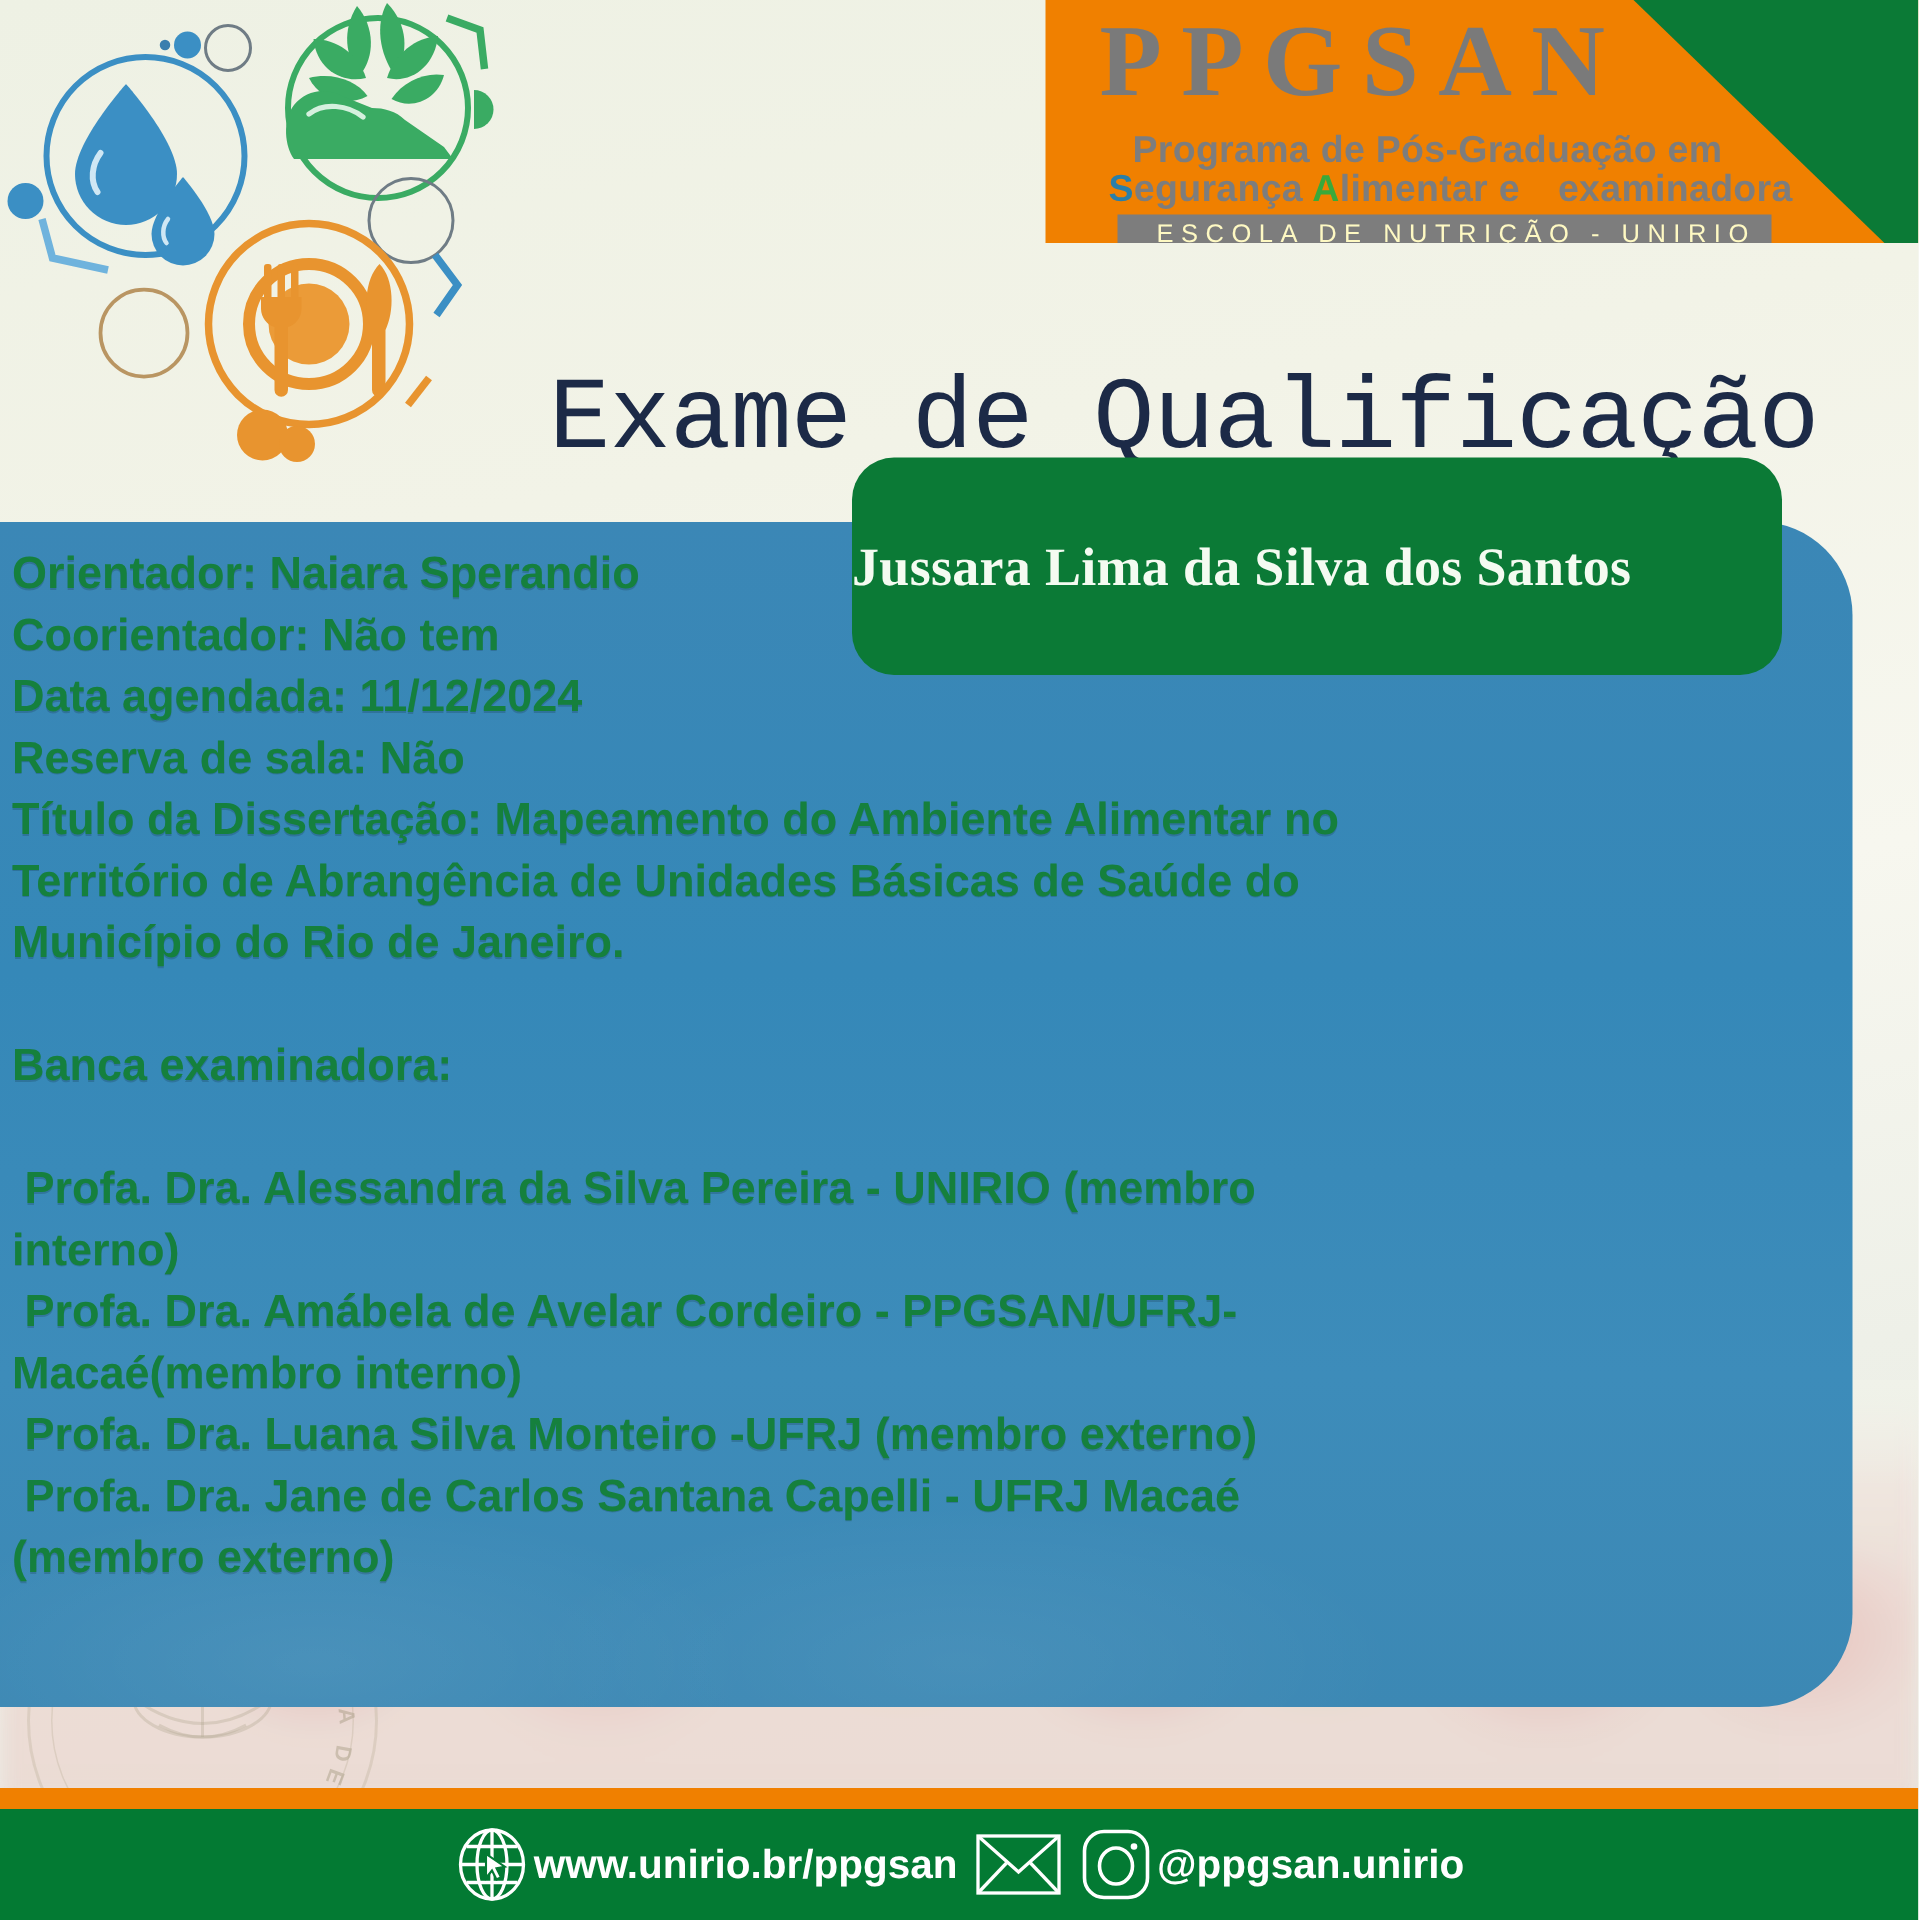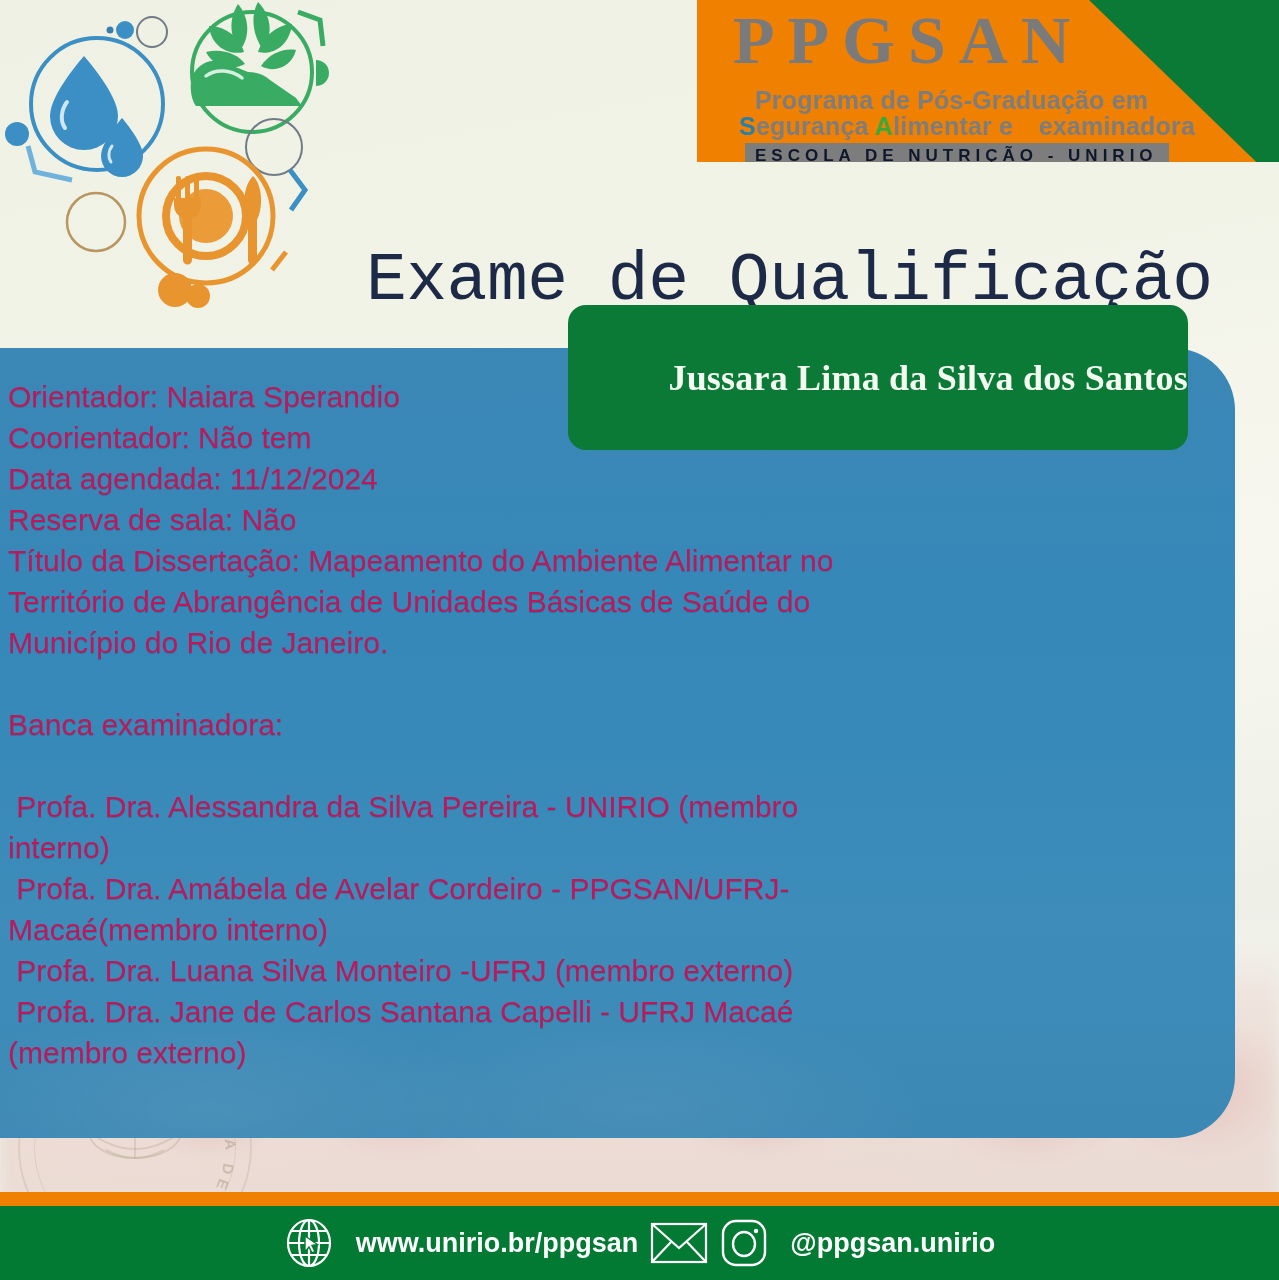--- a/index.html
+++ b/index.html
@@ -90,24 +90,24 @@
   .ppgsan-line2{
     position:absolute;left:42px;top:112px;
     font-family:"Liberation Sans", sans-serif;
     font-size:25px;font-weight:bold;color:#7d7d7d;letter-spacing:.2px;
   }
   .ppgsan-line2 .s-blue{color:#2a7fa8;}
   .ppgsan-line2 .a-green{color:#39a93b;}
   .ppgsan-line2 .n-hidden{color:#f08000;}
   .ppgsan-bar{
     position:absolute;left:48px;top:143px;
-    background:#7d7d7d;color:#0f172a;
-    font-family:"Liberation Sans", sans-serif;
-    font-size:17px;font-weight:bold;letter-spacing:5px;
-    padding:3px 11px 4px 10px;
+    background:#7d7d7d;color:#fef9c3;
+    font-family:"Liberation Sans", sans-serif;
+    font-size:17px;font-weight:normal;letter-spacing:5px;
+    padding:3px 11px 4px 26px;
   }
 
   
   .page-title{
     position:absolute;left:366px;top:196px;width:880px;
     font-family:Liberation Mono, monospace;
     font-size:68px;font-weight:normal;color:#1c2a47;
     letter-spacing:-.5px;white-space:nowrap;
   }
 
@@ -119,49 +119,49 @@
     overflow:hidden;
   }
   .blue-panel::after{
     content:"";position:absolute;left:0;right:0;bottom:0;height:230px;
     background:radial-gradient(ellipse 420px 150px at 210px 200px, rgba(255,255,255,.07), transparent 70%),
                radial-gradient(ellipse 420px 150px at 640px 200px, rgba(255,255,255,.06), transparent 70%);
     pointer-events:none;
   }
 
   .body-text{
-    position:absolute;left:8px;top:376px;width:1030px;
-    font-family:"Liberation Sans", sans-serif;
-    font-size:30px;font-weight:normal;color:#be185d;
+    position:absolute;left:8px;top:362px;width:1030px;
+    font-family:"Liberation Sans", sans-serif;
+    font-size:30px;font-weight:bold;color:#15803d;
     line-height:41px;
     white-space:pre-wrap;
     text-shadow:0 1px 0 rgba(0,0,0,.15);
   }
 
   
   .name-badge{
     position:absolute;left:568px;top:305px;width:620px;height:145px;
-    background:#0b7a36;border-radius:18px;
-    display:flex;align-items:center;justify-content:flex-end;
+    background:#0b7a36;border-radius:28px;
+    display:flex;align-items:center;justify-content:flex-start;
   }
   .name-badge-label{
     font-family:"Liberation Serif", serif;
     font-size:36px;font-weight:bold;color:#f4fbf1;
     letter-spacing:.2px;white-space:nowrap;
     text-align:center;
   }
 
   
   .footer-orange{position:absolute;left:0;bottom:74px;width:1279px;height:14px;background:#f08000;}
   .footer-green{position:absolute;left:0;bottom:0;width:1279px;height:74px;background:#037a33;}
   .footer-row{
     position:absolute;left:0;bottom:0;width:1279px;height:74px;
     display:flex;align-items:center;justify-content:center;gap:0px;
   }
-  .f-item{display:flex;align-items:center;gap:22px;padding:0 6px;}
+  .f-item{display:flex;align-items:center;gap:3px;padding:0 6px;}
   .f-text{
     font-family:"Liberation Sans", sans-serif;
     font-size:27px;font-weight:bold;color:#ffffff;white-space:nowrap;
   }
   .f-ico{display:block;flex:0 0 auto;}
 </style>
 </head>
 <body>
 
 <div class="poster">

